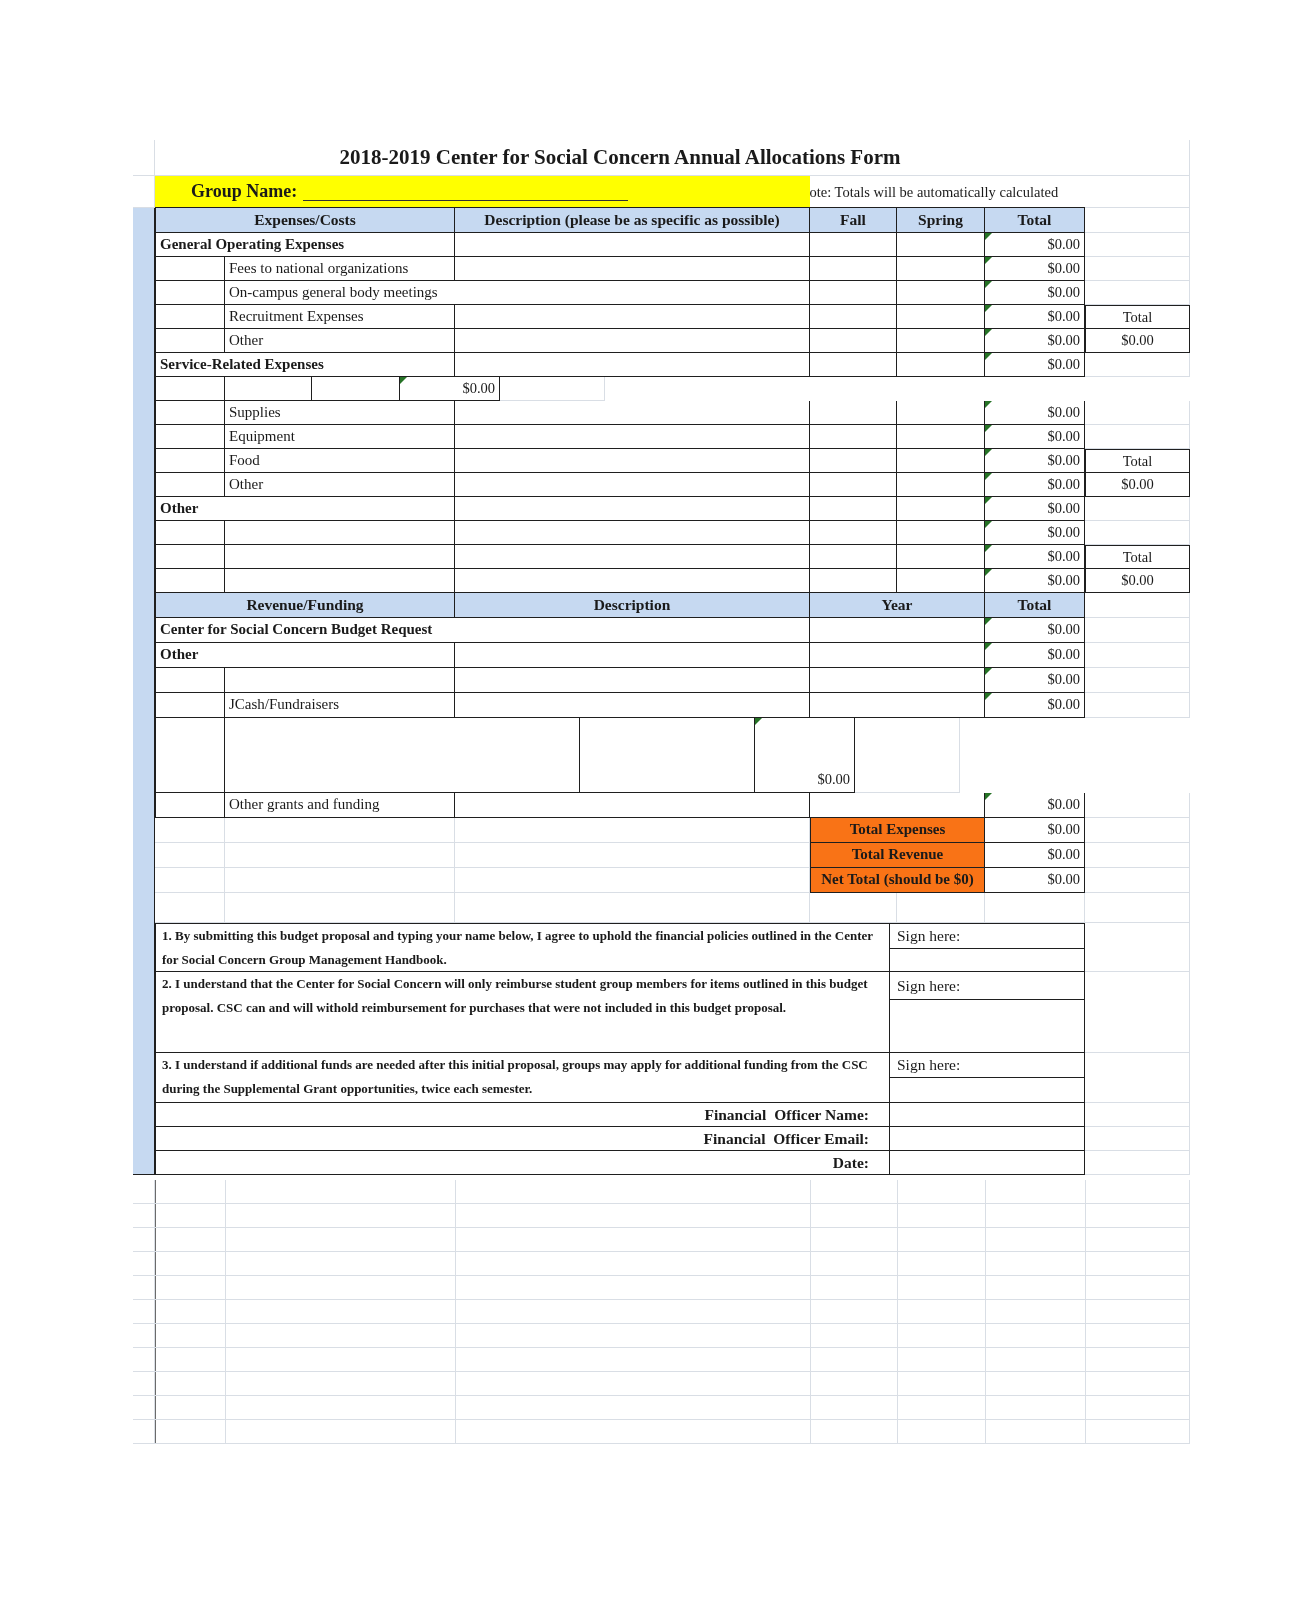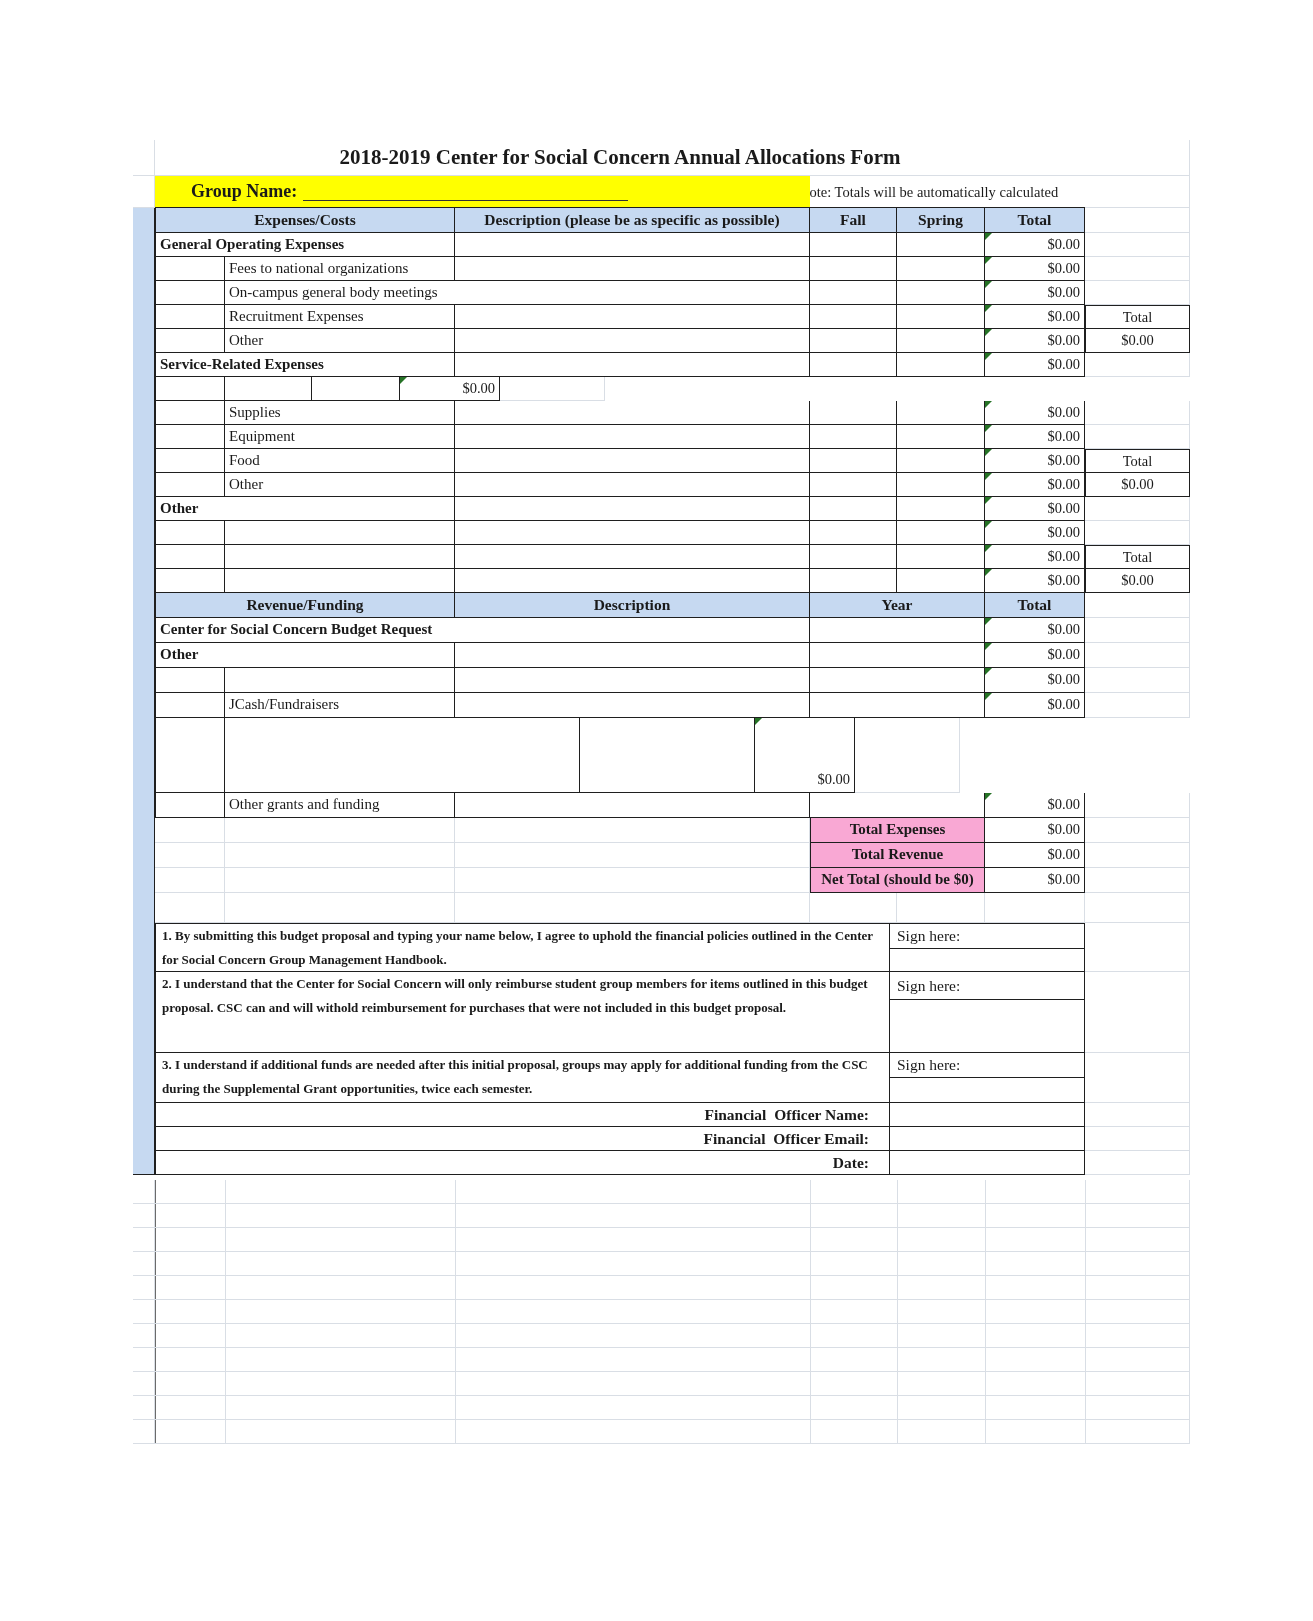--- a/index.html
+++ b/index.html
@@ -39,21 +39,21 @@
   .title-cell { font-size: 21px; font-weight: bold; text-align: center; line-height: 35px;
                 border-bottom: 1px solid #d9dee5; }
   .yellow { background: #ffff00; border-bottom: 1px solid #1f1f1f; display: flex; align-items: center; }
   .gname  { font-size: 18px; font-weight: bold; margin-left: 36px; white-space: nowrap; }
   .uline  { display: inline-block; width: 325px; height: 19px; border-bottom: 1.5px solid #333; margin-left: 6px; }
   .notec  { border-bottom: 1px solid #1f1f1f; overflow: hidden; }
   .notec span { position: absolute; left: -11px; top: 8px; white-space: nowrap; font-size: 14.5px; }
 
   .wrapv { white-space: normal; line-height: 20px; padding-top: 2px; }
   .bot-val { position: absolute; right: 4px; bottom: 1px; }
-  .sumlbl { background: #f9a8d4; font-weight: bold; font-size: 15px; line-height: 23px; text-align: center;
+  .sumlbl { background: #f97316; font-weight: bold; font-size: 15px; line-height: 23px; text-align: center;
             border: 1px solid #1f1f1f; border-top: none; white-space: nowrap; }
   .stmt { font-size: 13px; font-weight: bold; line-height: 24px; padding: 0 6px; white-space: normal; }
   .signwrap { display: flex; flex-direction: column; border-right: 1px solid #1f1f1f; border-bottom: 1px solid #1f1f1f; gap: 37px; }
   .signlbl { border-bottom: 1px solid #1f1f1f; font-size: 15.5px; line-height: 24px; padding-left: 7px; }
   .signempty { flex: 1; }
   .flabel { font-size: 15.5px; font-weight: bold; text-align: right; padding-right: 20px; line-height: 23px; white-space: pre; }
   .fbox { border-right: 1px solid #1f1f1f; border-bottom: 1px solid #1f1f1f; }
 
   .bottom-grid { position: absolute; left: 133px; top: 1180px; width: 1057px; height: 264px;
     border-right: 1px solid #d9dee5;

